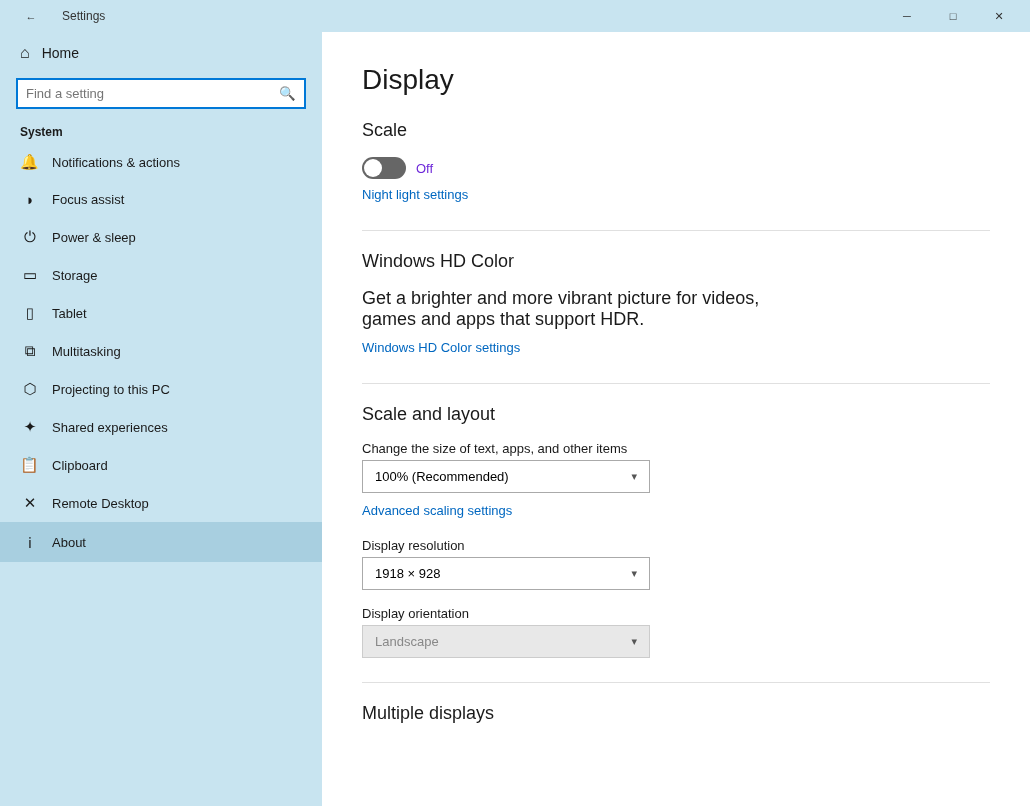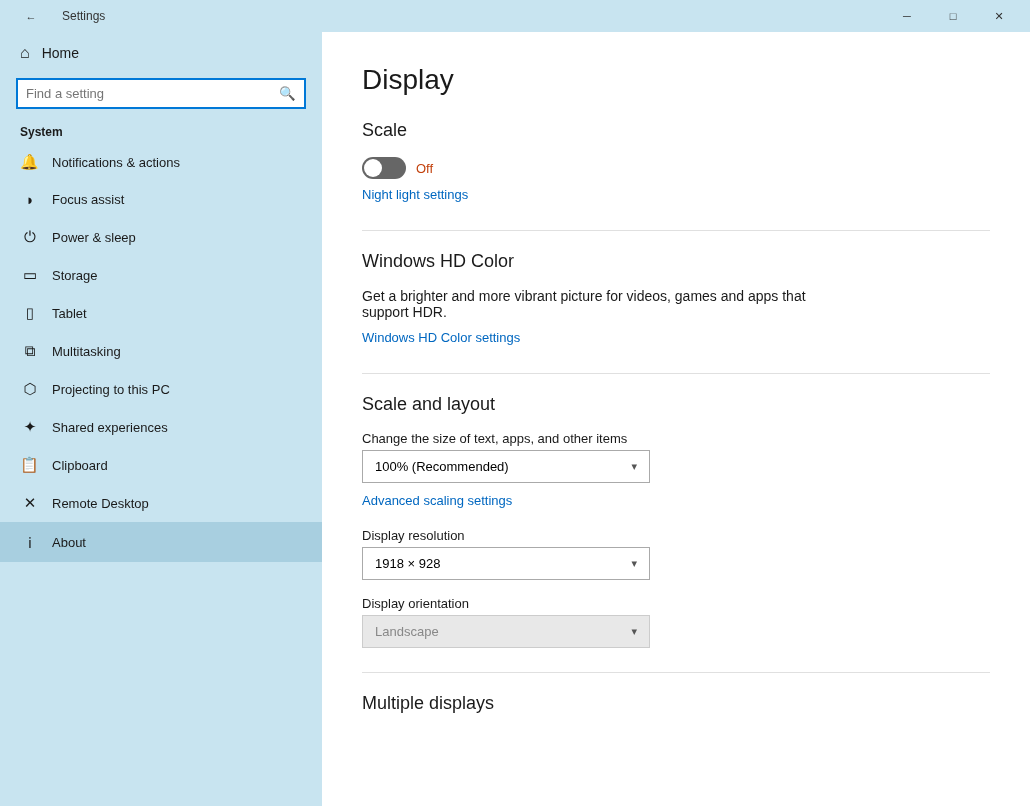--- a/index.html
+++ b/index.html
@@ -73,28 +73,28 @@
     .toggle-row { display: flex; align-items: center; gap: 10px; margin-bottom: 6px; }
 
     .toggle {
       width: 44px; height: 22px; background: #666; border-radius: 11px;
       position: relative; cursor: pointer; flex-shrink: 0;
     }
     .toggle-knob {
       position: absolute; top: 2px; left: 2px;
       width: 18px; height: 18px; background: #fff; border-radius: 50%;
     }
-    .toggle-label { font-size: 13px; color: #c2410c; }
+    .toggle-label { font-size: 13px; color: #6d28d9; }
 
     .link-text {
       color: #0067c0; font-size: 13px; cursor: pointer; text-decoration: none;
       display: inline-block; margin-bottom: 4px;
     }
 
-    .hdr-desc { font-size: 14px; color: #1a1a1a; margin-bottom: 8px; max-width: 450px; }
+    .hdr-desc { font-size: 18px; color: #1a1a1a; margin-bottom: 8px; max-width: 450px; }
 
     .dropdown {
       width: 288px; padding: 8px 12px; border: 1px solid #aaa;
       background: #fff; font-size: 13px; display: flex; align-items: center;
       justify-content: space-between; cursor: pointer; margin-bottom: 8px;
     }
     .dropdown-arrow { font-size: 11px; color: #555; }
 
     .dropdown.disabled {
       background: #e8e8e8; color: #888; cursor: default; border-color: #ccc;

